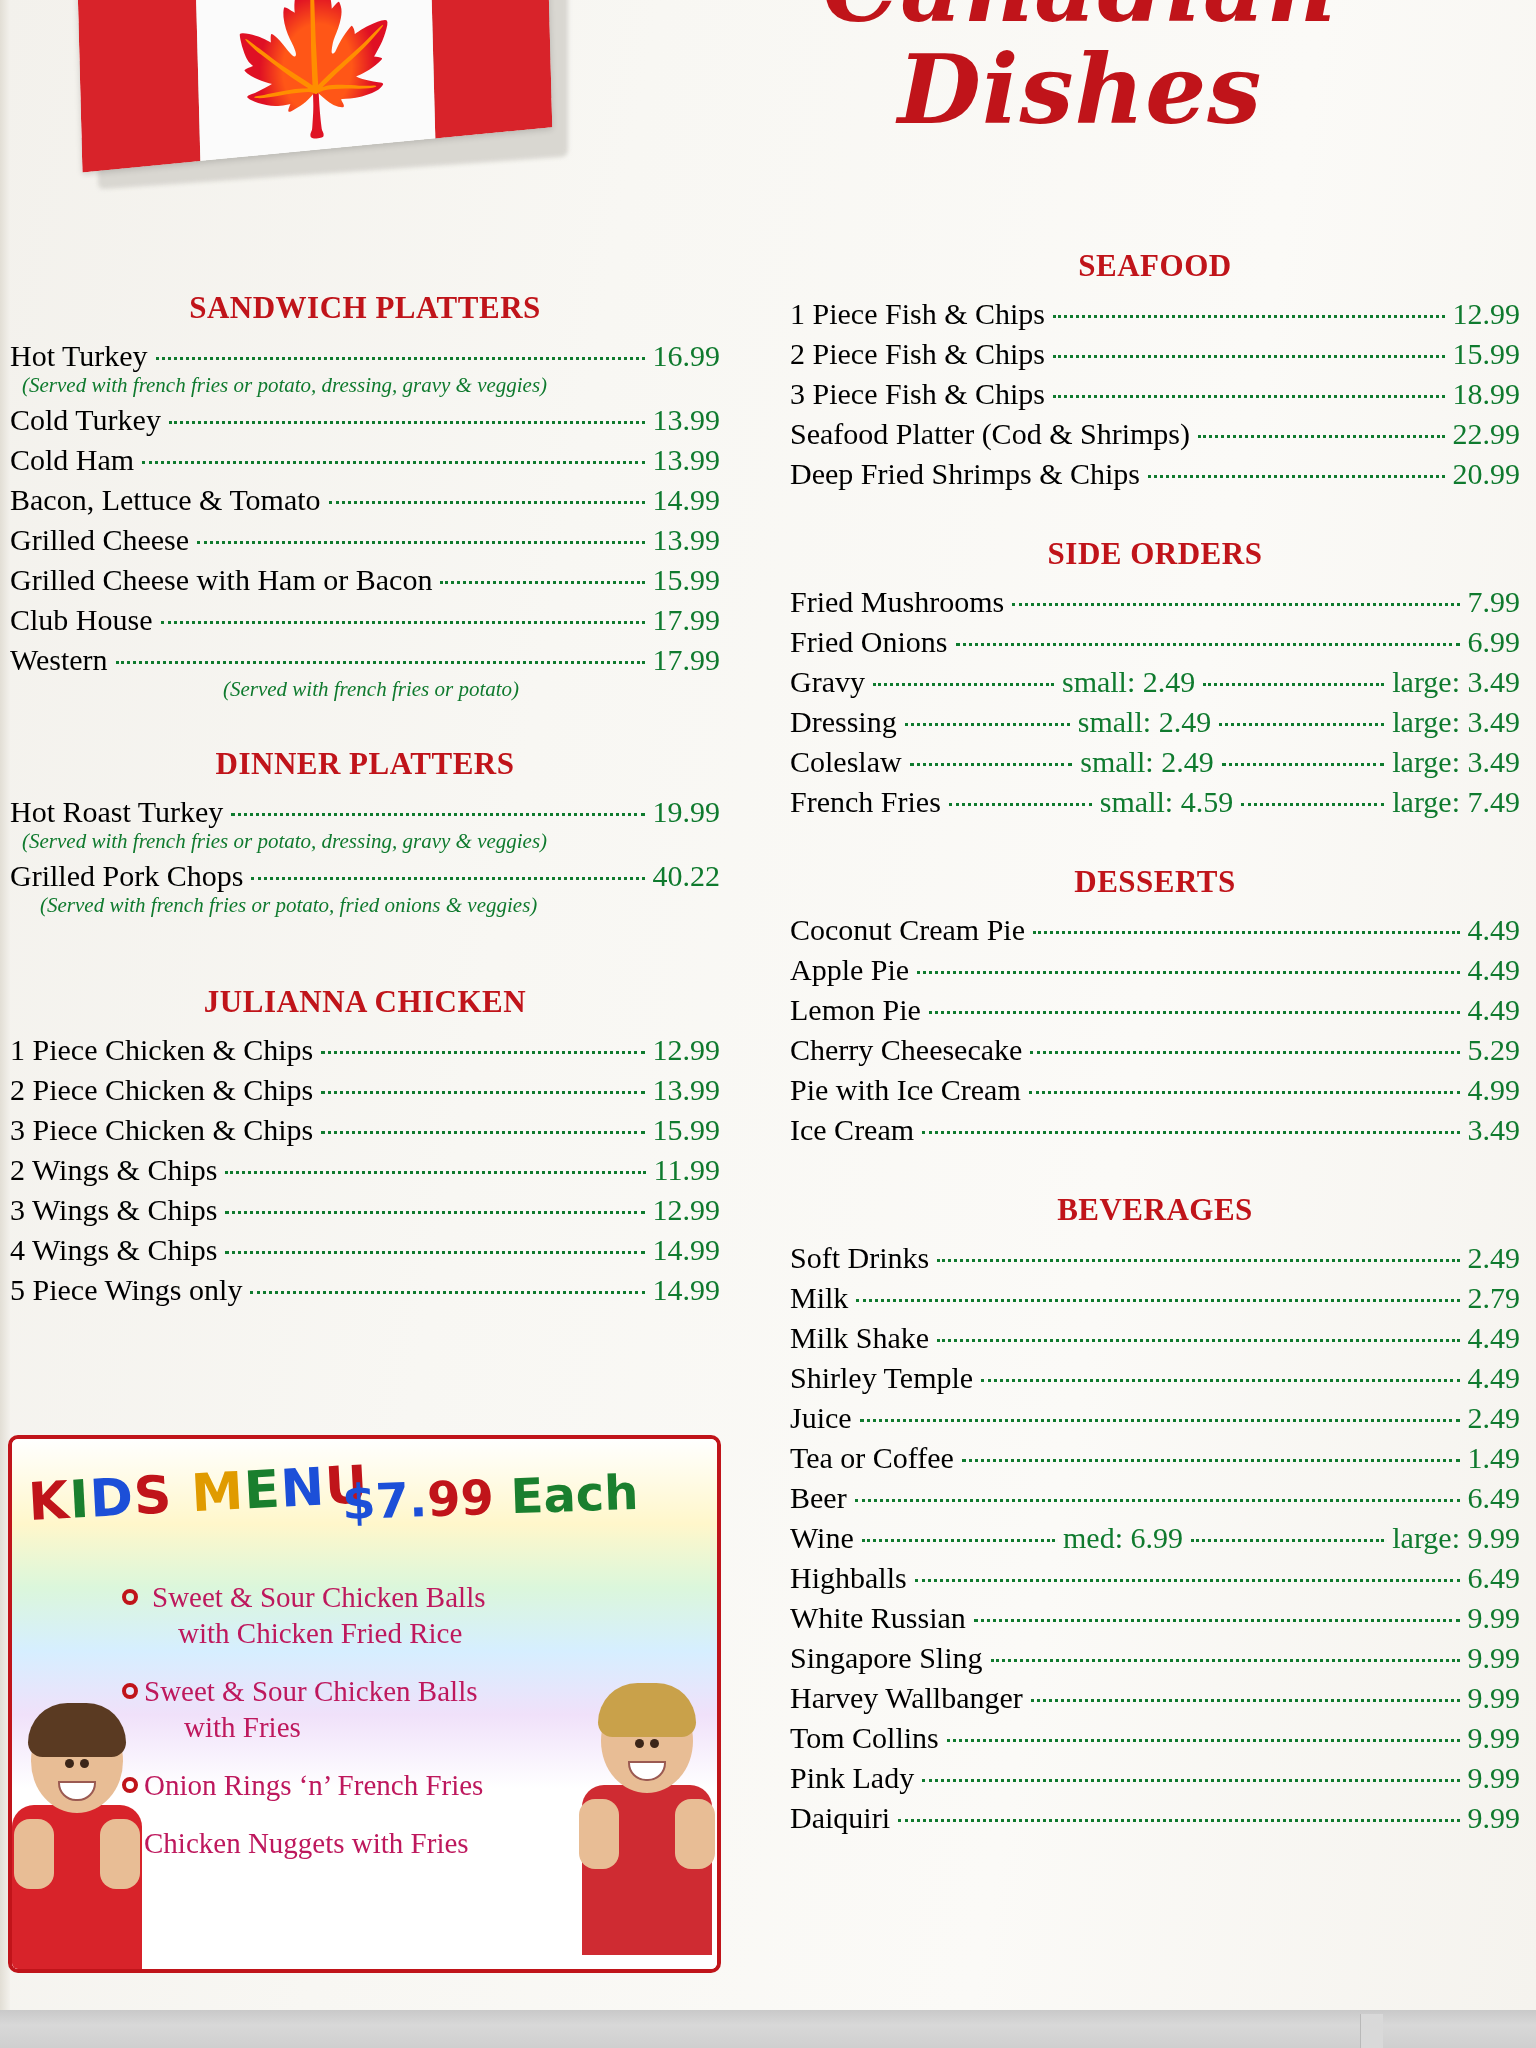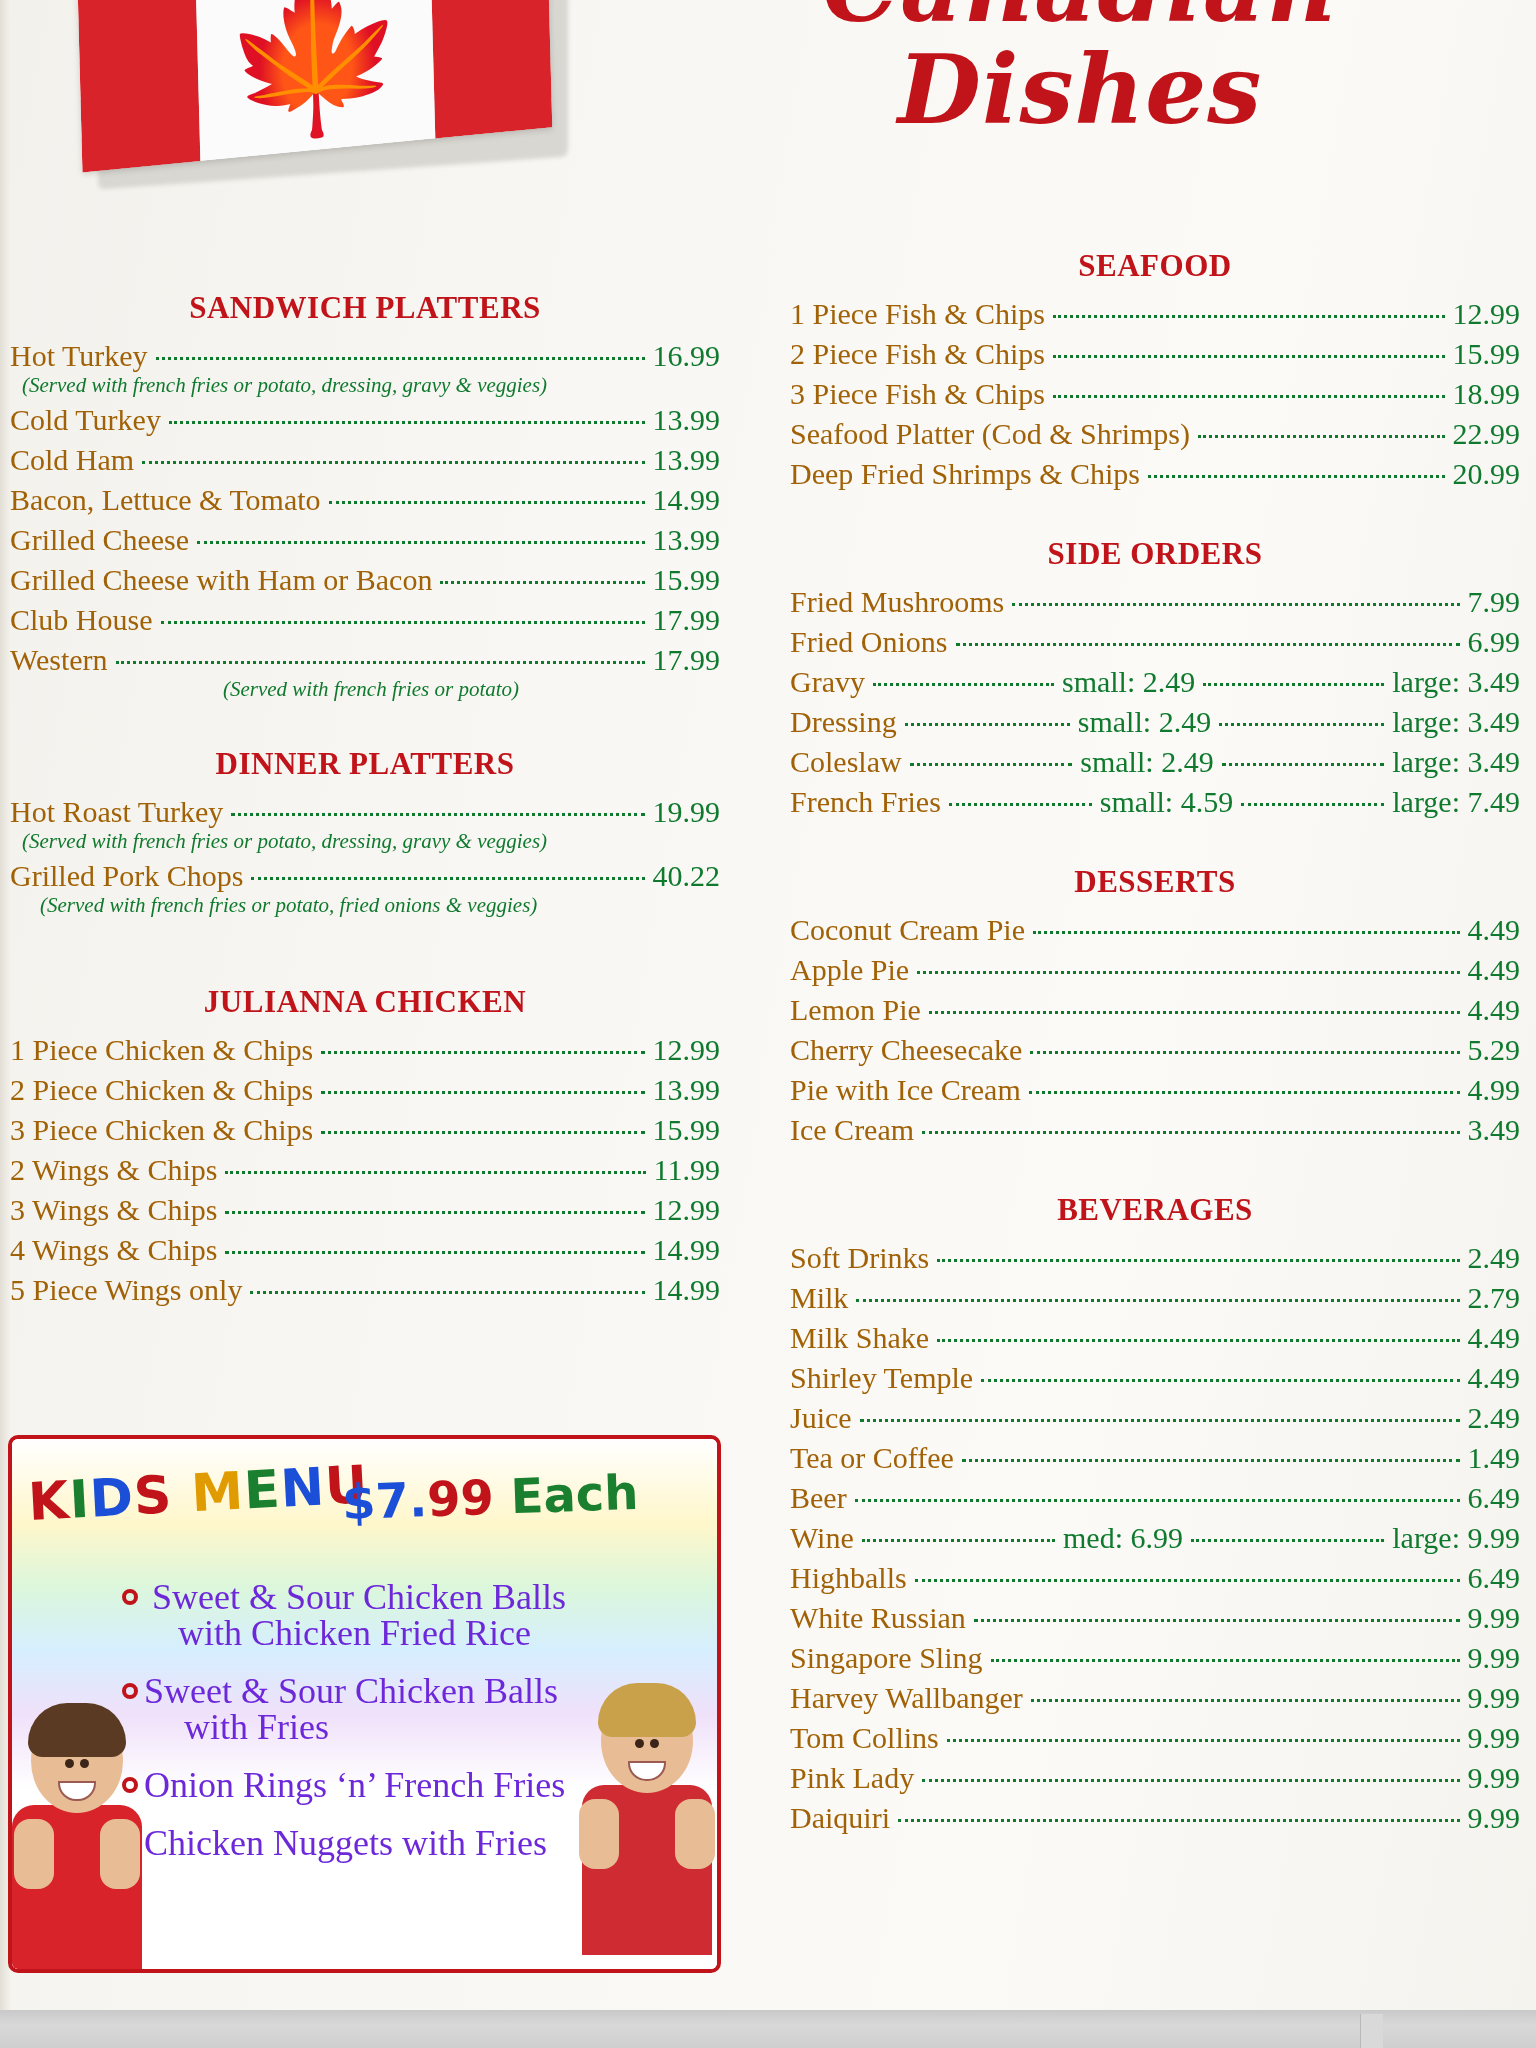--- a/index.html
+++ b/index.html
@@ -118,21 +118,21 @@
   }
 
   .item {
     display: flex;
     align-items: baseline;
     font-size: 30px;
     color: #0f7a2e;
     line-height: 40px;
     white-space: nowrap;
   }
-  .item .nm { color: #a16207; font-family: Liberation Serif, serif; }
+  .item .nm { color: #000000; font-family: Liberation Serif, serif; }
   .leader {
     flex: 1 1 auto;
     margin: 0 8px;
     border-bottom: 3px dotted #0f7a2e;
     transform: translateY(-6px);
     min-width: 18px;
   }
   .price { color: #0f7a2e; }
   .sub {
     font-style: italic;
@@ -206,22 +206,22 @@
   .kids-price .p1 { color:#1c4fd8; }
   .kids-price .p2 { color:#c0141a; }
   .kids-price .p3 { color:#1a7f2e; }
 
   .kids-list {
     position: absolute;
     left: 110px; top: 140px;
     width: 460px;
   }
   .kids-item {
-    font-size: 36px;
-    color: #6d28d9;
+    font-size: 29px;
+    color: #be185d;
     line-height: 36px;
     margin-bottom: 22px;
     text-align: left;
     position: relative;
     padding-left: 30px;
   }
   .kids-item .bullet {
     position: absolute;
     left: 0; top: 10px;
     width: 16px; height: 16px;

